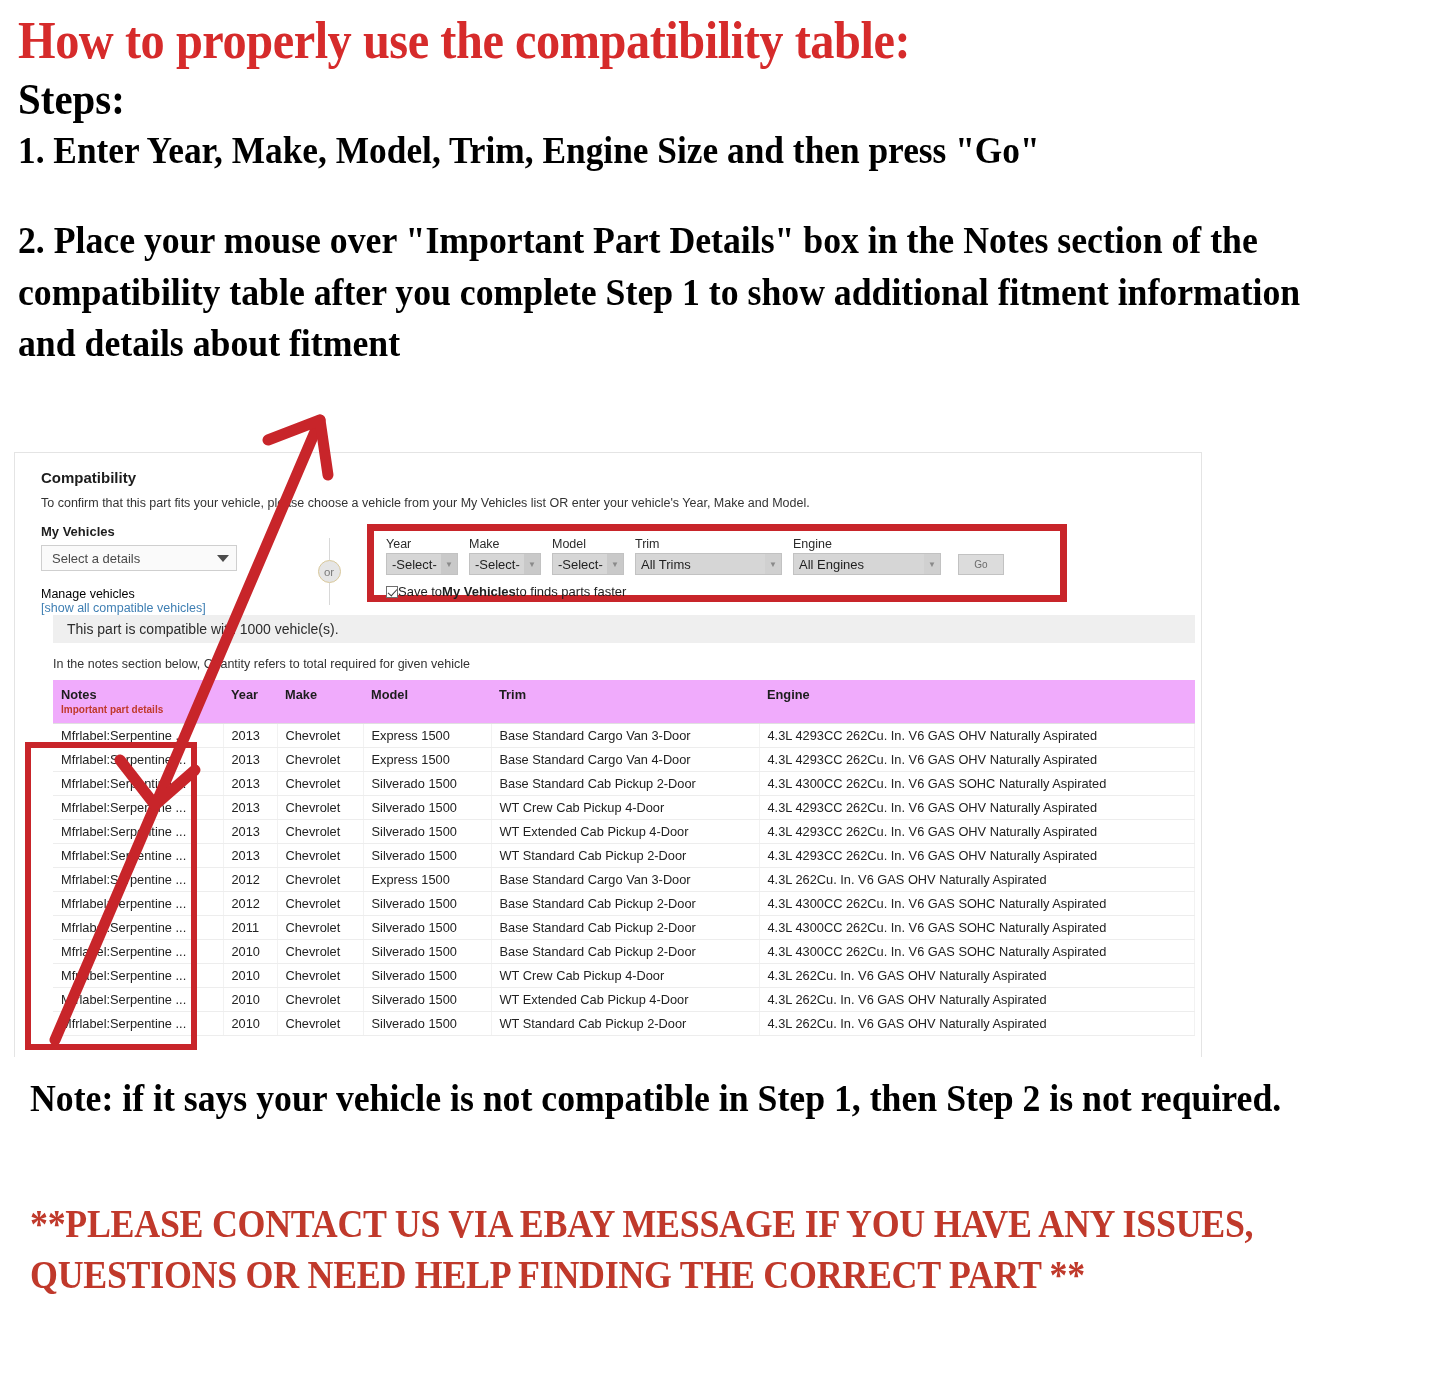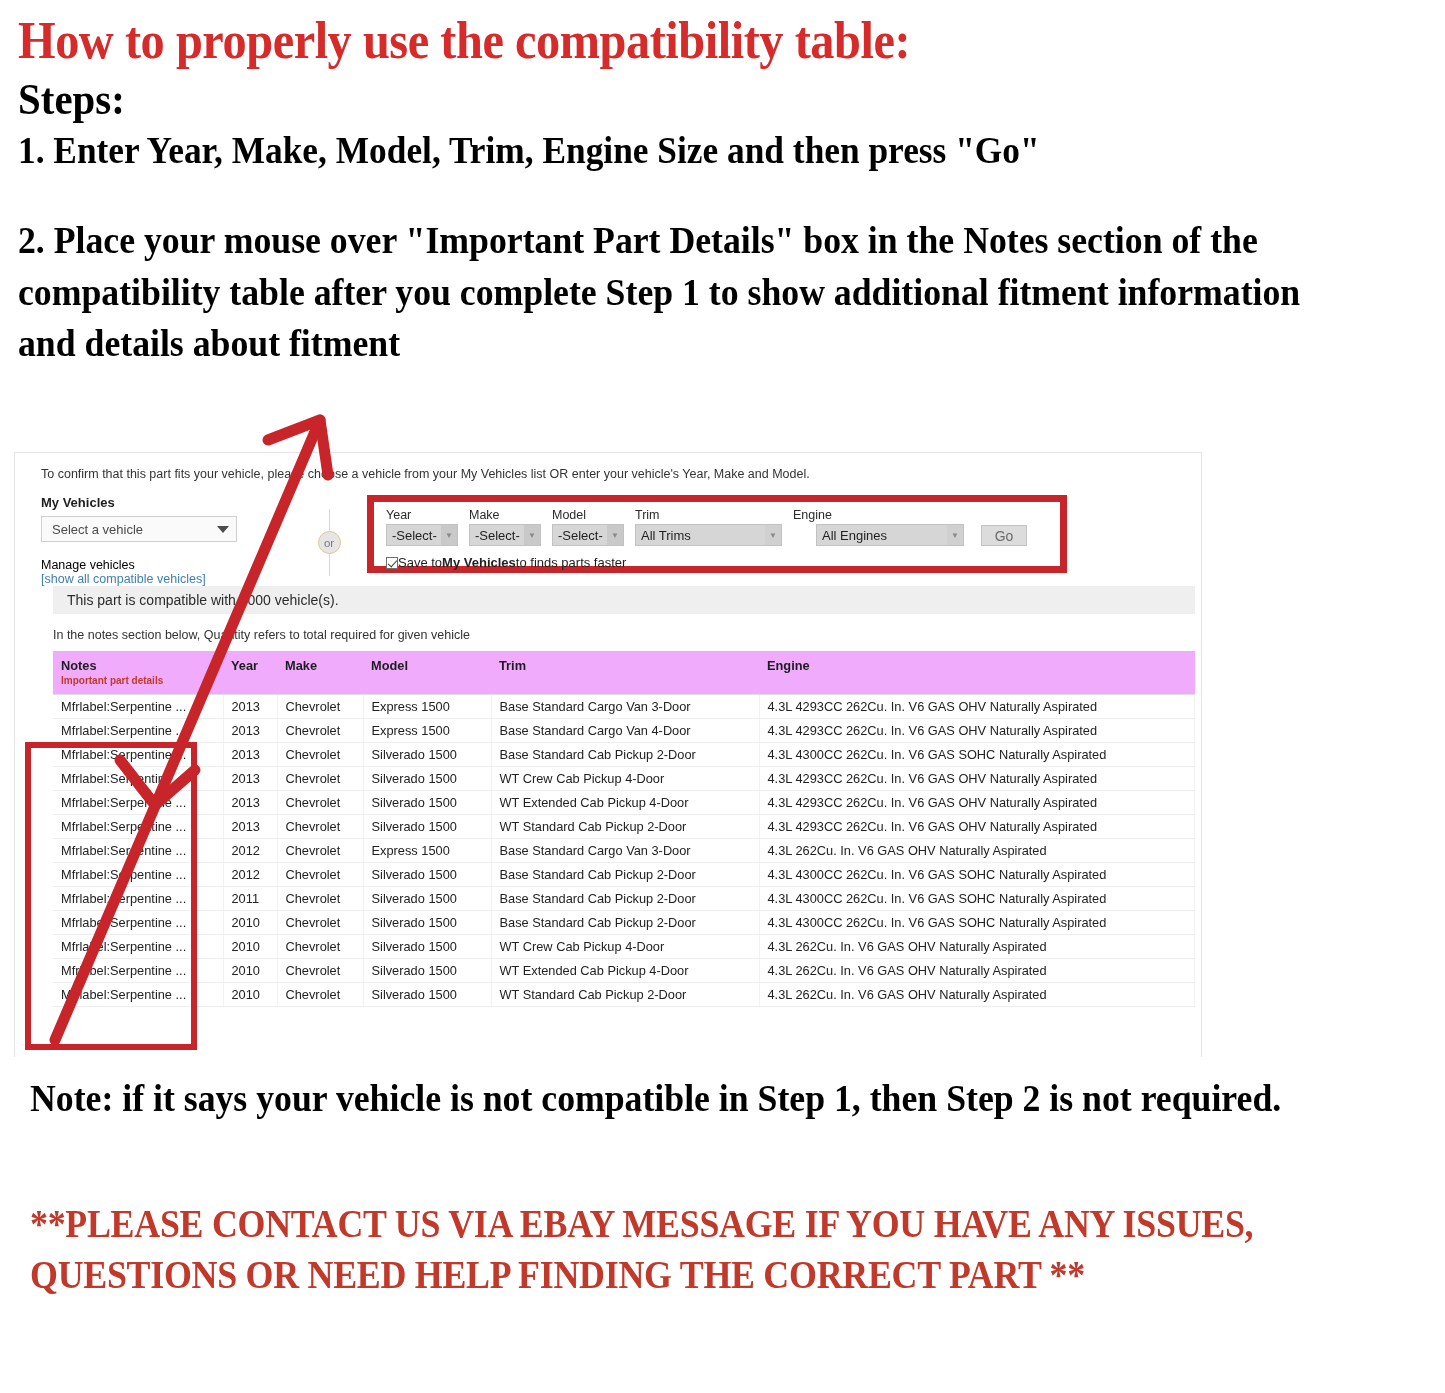--- a/index.html
+++ b/index.html
@@ -184,27 +184,27 @@
     height: 100%;
     background: #c9c9c9;
     display: flex;
     align-items: center;
     justify-content: center;
     font-size: 8px;
     color: #8a8a8a;
   }
   .sel-w-small { width: 72px; }
   .sel-w-trim  { width: 147px; }
-  .sel-w-eng   { width: 148px; margin-left: 23px; }
+  .sel-w-eng   { width: 148px; }
   .sel-w-eng .arrow, .sel-w-trim .arrow { background: #d0d0d0; }
   .go-btn {
     width: 46px; height: 21px;
     background: #dcdcdc;
     border: 1px solid #c2c2c2;
-    font-size: 14px;
+    font-size: 10px;
     color: #6b6b6b;
     display: flex; align-items: center; justify-content: center;
     margin-left: 6px;
     margin-bottom: 0px;
   }
   .save-row {
     display: flex;
     align-items: center;
     margin-top: 9px;
     font-size: 13px;
@@ -351,28 +351,29 @@
 
 <div class="instructions">
   <div class="h-main">How to properly use the compatibility table:</div>
   <div class="h-steps">Steps:</div>
   <div class="step-1">1. Enter Year, Make, Model, Trim, Engine Size and then press "Go"</div>
   <div class="step-2">2. Place your mouse over "Important Part Details" box in the Notes section of the compatibility table after you complete Step 1 to show additional fitment information and details about fitment</div>
 </div>
 
 <div class="ebay-panel">
   <div class="panel-inner">
+    <div class="compat-title">Compatibility</div>
     <div class="compat-sub">To confirm that this part fits your vehicle, please choose a vehicle from your My Vehicles list OR enter your vehicle's Year, Make and Model.</div>
 
     <div class="finder-row">
 
       <div class="my-vehicles">
         <div class="mv-label">My Vehicles</div>
         <div class="mv-select">
-          <span>Select a vehicle</span>
+          <span>Select a details</span>
           <span class="caret-down"></span>
         </div>
         <div class="mv-link">Manage vehicles</div>
         <div class="show-all-link">[show all compatible vehicles]</div>
       </div>
 
       <div class="or-divider">
         <div class="or-line"></div>
         <div class="or-circle">or</div>
         <div class="or-line"></div>

